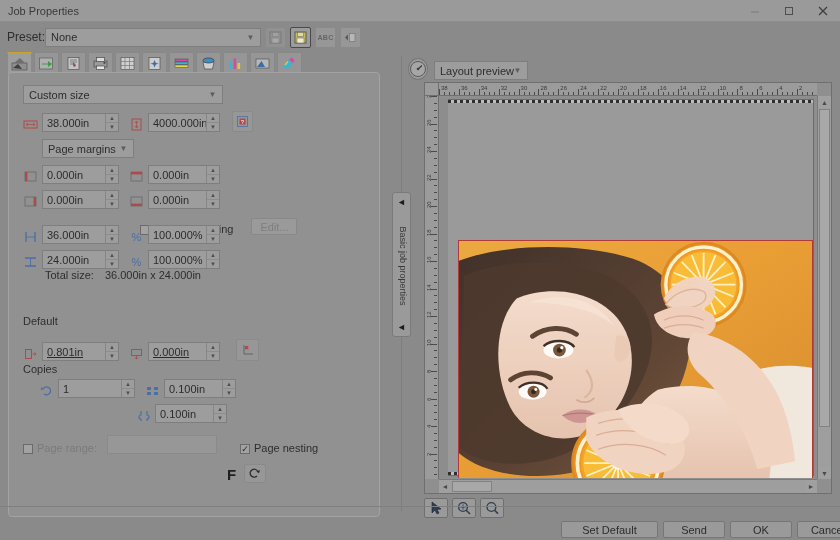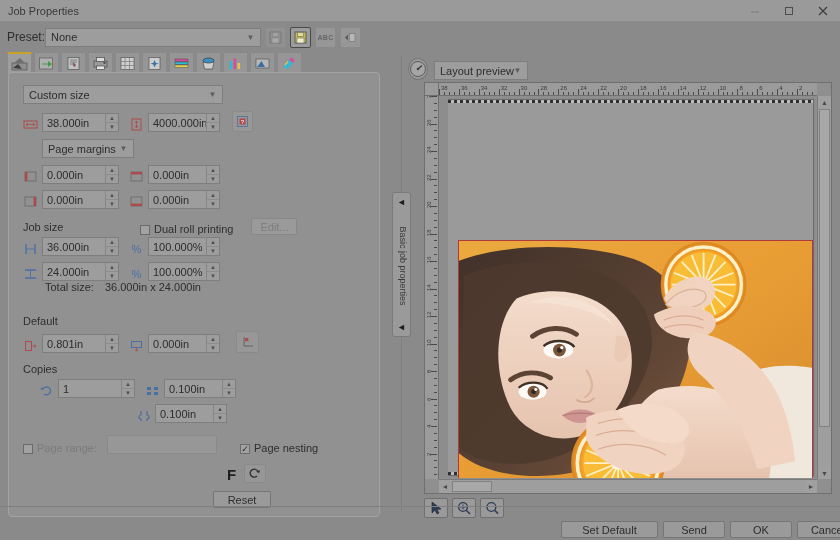--- a/index.html
+++ b/index.html
@@ -407,21 +407,20 @@
       <div class="row" style="margin-top:9px; margin-left:117px;">
         <span class="chk"></span>
         <span class="ctext">Dual roll printing</span>
         <span class="btn disabled" style="width:46px; height:17px; margin-left:18px;">
           <span>Edit...</span>
         </span>
       </div>
     </div>
 
     <div class="group" style="left:14px; top:148px; width:340px;">
-      <div class="gl">Job size</div>
 
       <div class="row" style="margin-top:4px;">
         <span class="ico">
           <svg width="13" height="12" viewBox="0 0 13 12">
               <path d="M2 1 v10 M11 1 v10" stroke="#4a6fa5" stroke-width="1.4"></path>
               <path d="M2 6 h9" stroke="#4a6fa5" stroke-width=".9"></path>
             </svg>
         </span>
         <div class="fld" style="width:77px;">
           <span>36.000in</span>
@@ -474,21 +473,21 @@
 
 
       <div class="row" style="margin-left:22px;">
         <span class="ctext">Total size:</span>
         <span class="ctext" style="margin-left:11px;">36.000in x 24.000in</span>
       </div>
     </div>
 
     <div class="group" style="left:14px; top:242px; width:340px;">
       <div class="gl">Default</div>
-      <div class="row" style="margin-top:4px;">
+      <div class="row" style="margin-top:12px;text-decoration:underline;">
         <span class="ico">
           <svg width="13" height="12" viewBox="0 0 13 12">
               <rect x="1.5" y="1.5" width="6" height="9" fill="none" stroke="#b04a4a" stroke-width="1"></rect>
               <path d="M8.5 6 h3.5 M10.5 4.4 l1.6 1.6 -1.6 1.6" stroke="#b04a4a" stroke-width=".9" fill="none"></path>
             </svg>
         </span>
         <div class="fld" style="width:77px;">
           <span>0.801in</span>
           <span class="spin">
               <i>▲</i>
@@ -580,25 +579,20 @@
       <div class="row" style="margin-top:10px; margin-left:204px;">
         <span style="font-size:15px; font-weight:bold; color:#1f1f1f;">F</span>
         <div class="tbtn" style="margin-left:8px; width:22px; height:19px;">
           <svg width="14" height="13" viewBox="0 0 14 13">
               <path d="M10 5 a4 4 0 1 0 -1 4" stroke="#2d2d2d" stroke-width="1.3" fill="none"></path>
               <path d="M12 3 l-1 3.2 -2.6-1.8 Z" fill="#2d2d2d"></path>
             </svg>
         </div>
       </div>
 
-      <div class="row" style="margin-top:8px; margin-left:190px;">
-        <span class="btn" style="width:58px; height:17px;">
-          <span>Reset</span>
-        </span>
-      </div>
     </div>
   </div>
 
   <div class="splitline"></div>
   <div class="splitter">
     <div class="ar" style="top:4px;">◄</div>
     <div class="vt">
       <span>Basic job properties</span>
     </div>
     <div class="ar" style="bottom:4px;">◄</div>

